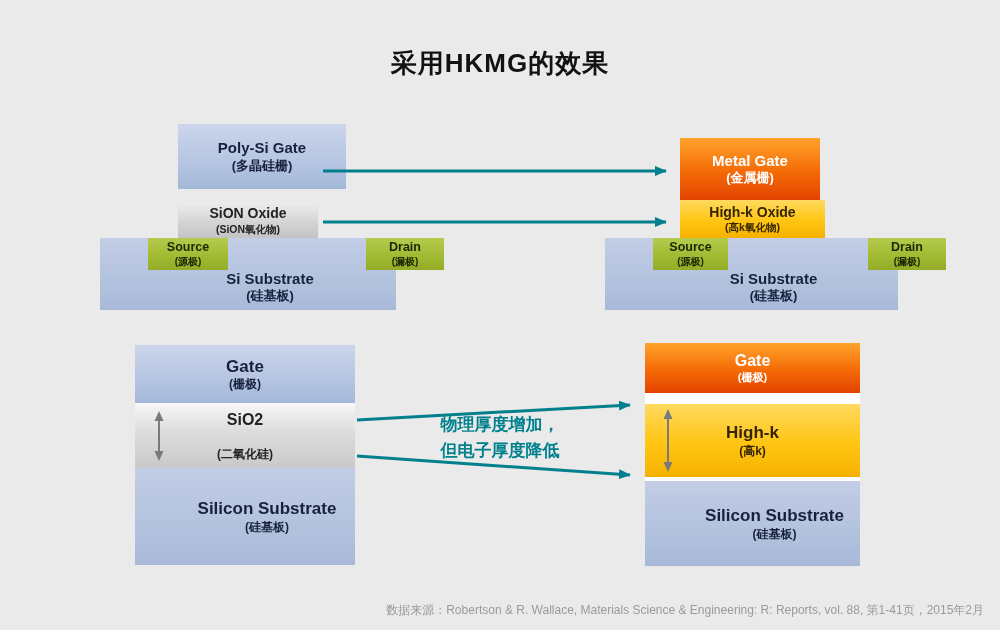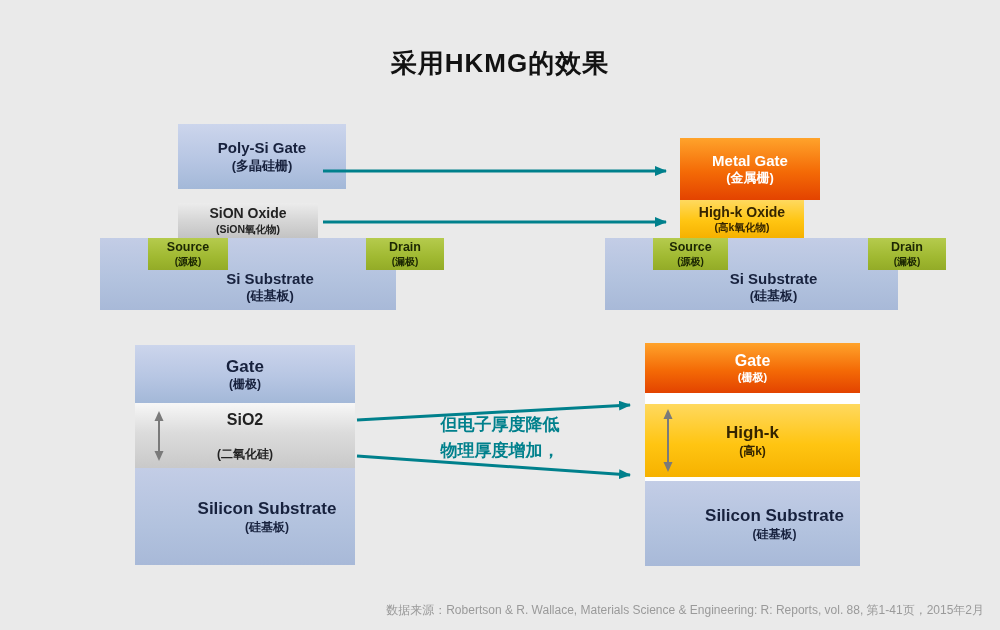--- a/index.html
+++ b/index.html
@@ -33,21 +33,21 @@
   .tl-gate{left:178px;top:124px;width:168px;height:65px;}
   .tl-oxide{left:178px;top:203px;width:140px;height:35px;}
   .tl-oxide .en{font-size:14px;}
   .tl-oxide .zh{font-size:10.5px;}
   .tl-substrate{left:100px;top:238px;width:296px;height:72px;padding-top:26px;}
   .tl-source{left:100px;top:238px;width:80px;height:32px;}
   .tl-drain{left:318px;top:238px;width:78px;height:32px;}
 
   
   .tr-gate{left:680px;top:138px;width:140px;height:62px;}
-  .tr-oxide{left:680px;top:200px;width:124px;height:38px;}
+  .tr-oxide{left:680px;top:200px;width:145px;height:38px;}
   .tr-oxide .en{font-size:14px;}
   .tr-oxide .zh{font-size:10.5px;}
   .tr-substrate{left:605px;top:238px;width:293px;height:72px;padding-top:26px;}
   .tr-source{left:605px;top:238px;width:75px;height:32px;}
   .tr-drain{left:820px;top:238px;width:78px;height:32px;}
 
   
   .bl-gate{left:135px;top:345px;width:220px;height:58px;}
   .bl-oxide{left:135px;top:403px;width:220px;height:65px;}
   .bl-substrate{left:135px;top:468px;width:220px;height:97px;}
@@ -138,22 +138,22 @@
   <div class="blk yellow br-oxide big">
     <div class="en">High-k</div>
     <div class="zh">(高k)</div>
   </div>
   <div class="blk blue-flat br-substrate big">
     <div class="en">Silicon Substrate</div>
     <div class="zh">(硅基板)</div>
   </div>
 
   <div class="annotation">
+    <div>物理厚度增加，</div>
     <div>但电子厚度降低</div>
-    <div>物理厚度增加，</div>
   </div>
 
   <svg class="arrows" width="1000" height="630" viewBox="0 0 1000 630">
     <defs>
       <marker id="ah" markerWidth="12" markerHeight="10" refX="11" refY="5" orient="auto" markerUnits="userSpaceOnUse">
         <path d="M0,0 L12,5 L0,10 Z" fill="#00808c"></path>
       </marker>
     </defs>
     <g>
       <line x1="323" y1="171" x2="666" y2="171" stroke="#00808c" stroke-width="3" marker-end="url(#ah)"></line>

